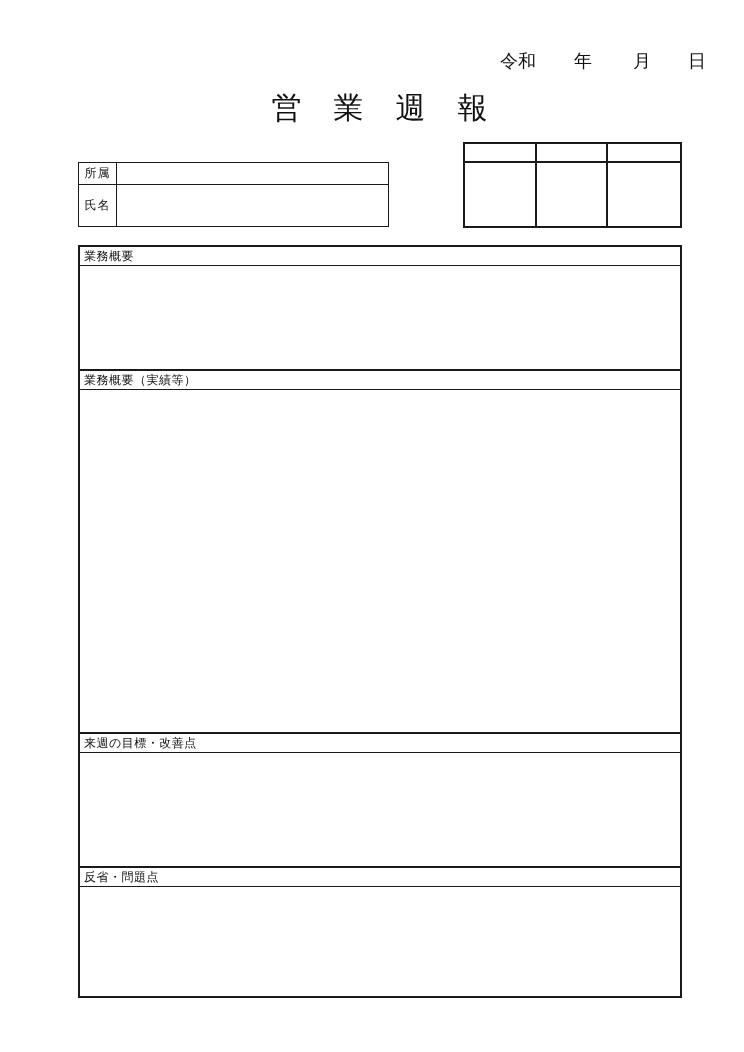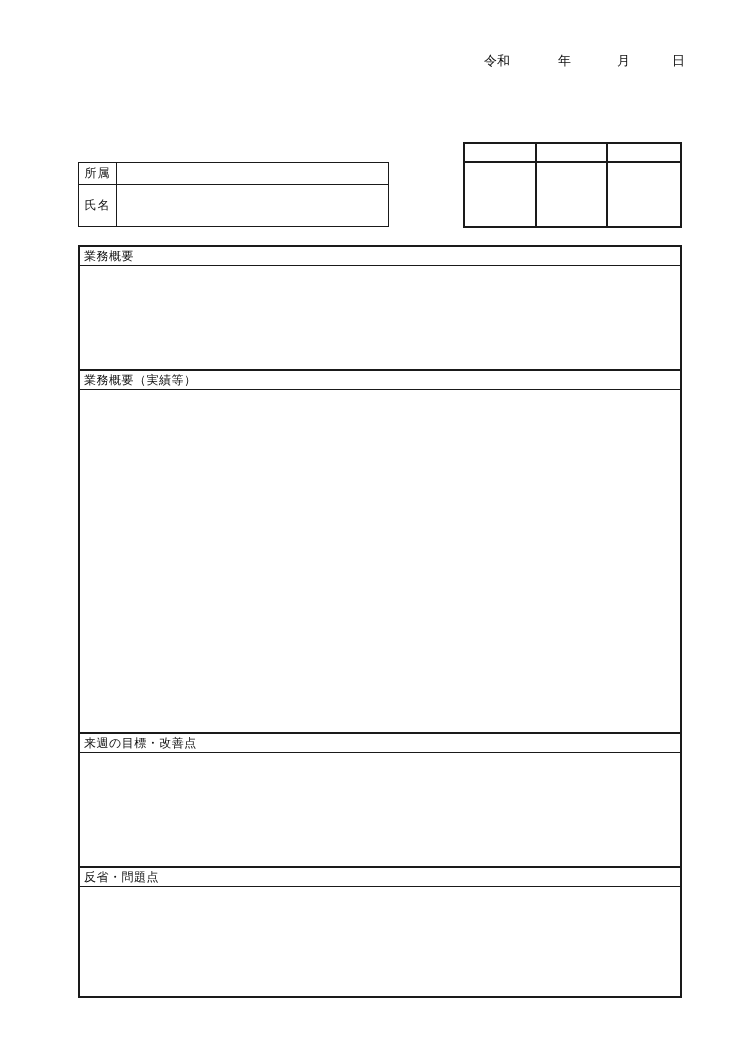--- a/index.html
+++ b/index.html
@@ -14,23 +14,24 @@
     background: #ffffff;
     font-family: "Liberation Sans", "DejaVu Sans", sans-serif;
     color: #111111;
     overflow: hidden;
   }
 
   
   .date-line span {
     position: absolute;
     top: 52px;
-    font-size: 13px;
+    font-size: 18px;
     line-height: 18px;
     white-space: nowrap;
+    margin-left: 16px;
   }
   .date-era   { left: 484px; }
   .date-year  { left: 558px; }
   .date-month { left: 617px; }
   .date-day   { left: 672px; }
 
   
   .report-title {
     position: absolute;
     left: 78px;
@@ -128,20 +129,21 @@
 
 <div class="page">
 
   <div class="date-line">
     <span class="date-era">令和</span>
     <span class="date-year">年</span>
     <span class="date-month">月</span>
     <span class="date-day">日</span>
   </div>
 
+  <div class="report-title">営　業　週　報</div>
 
   <div class="stamp-table">
     <div class="cell head"></div>
     <div class="cell head"></div>
     <div class="cell head last-col"></div>
     <div class="cell"></div>
     <div class="cell"></div>
     <div class="cell last-col"></div>
   </div>
 

